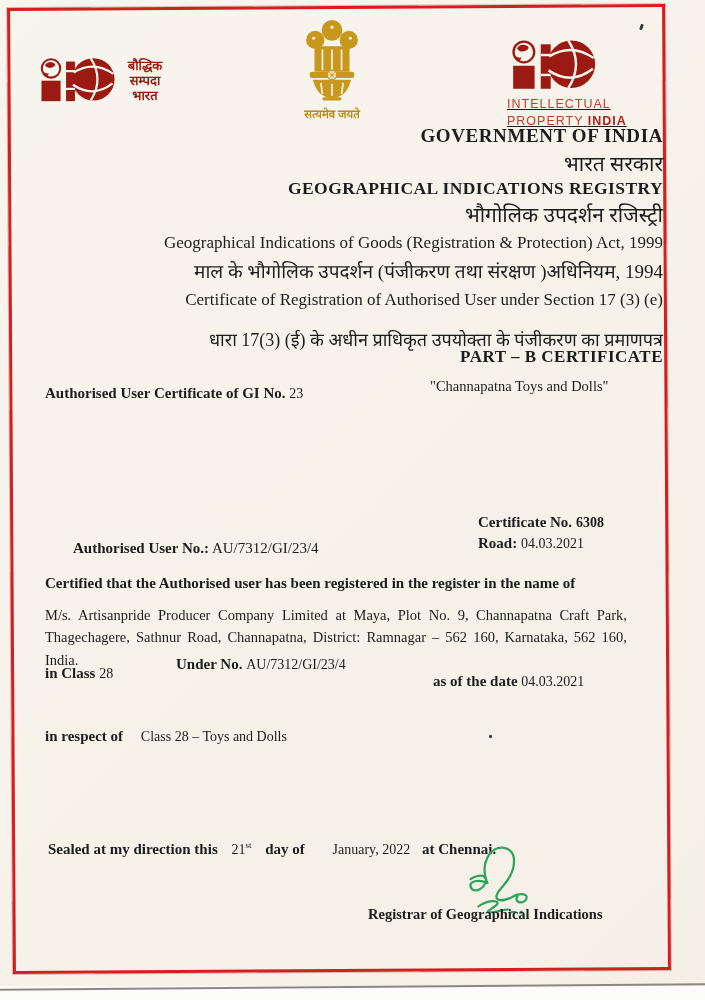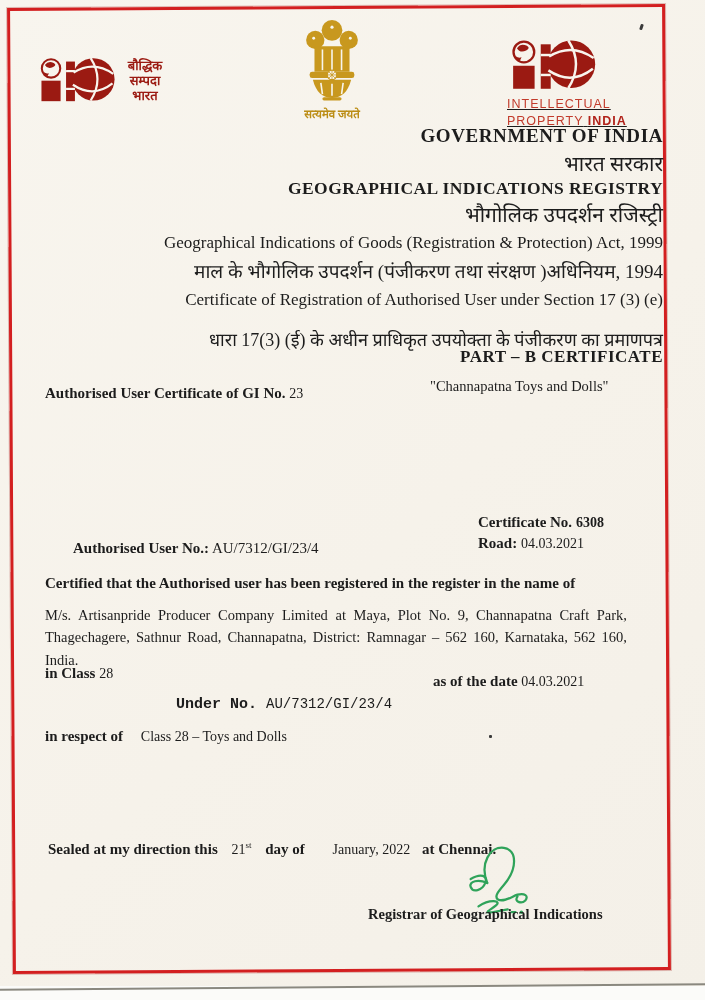--- a/index.html
+++ b/index.html
@@ -168,21 +168,21 @@
   </div>
 
   <div class="abs b small-cap" style="left:45px;top:575px;">Certified that the Authorised user has been registered in the register in the name of</div>
 
   <div class="abs addr" style="left:45px;top:604px;width:582px;">M/s. Artisanpride Producer Company Limited at Maya, Plot No. 9, Channapatna Craft Park, Thagechagere, Sathnur Road, Channapatna, District: Ramnagar – 562 160, Karnataka, 562 160, India.</div>
 
   <div class="abs small-cap" style="left:45px;top:665px;">
     <span class="b">in Class</span>
     <span style="font-size:14px;">28</span>
   </div>
-  <div class="abs small-cap" style="left:176px;top:696px;font-family:Liberation Mono, monospace;">
+  <div class="abs small-cap" style="left:176px;top:656px;">
     <span class="b">Under No.</span>
     <span style="font-size:14px;">AU/7312/GI/23/4</span>
   </div>
   <div class="abs small-cap" style="left:433px;top:673px;">
     <span class="b">as of the date</span>
     <span style="font-size:14px;">04.03.2021</span>
   </div>
 
   <div class="abs small-cap" style="left:45px;top:728px;">
     <span class="b">in respect of</span>

